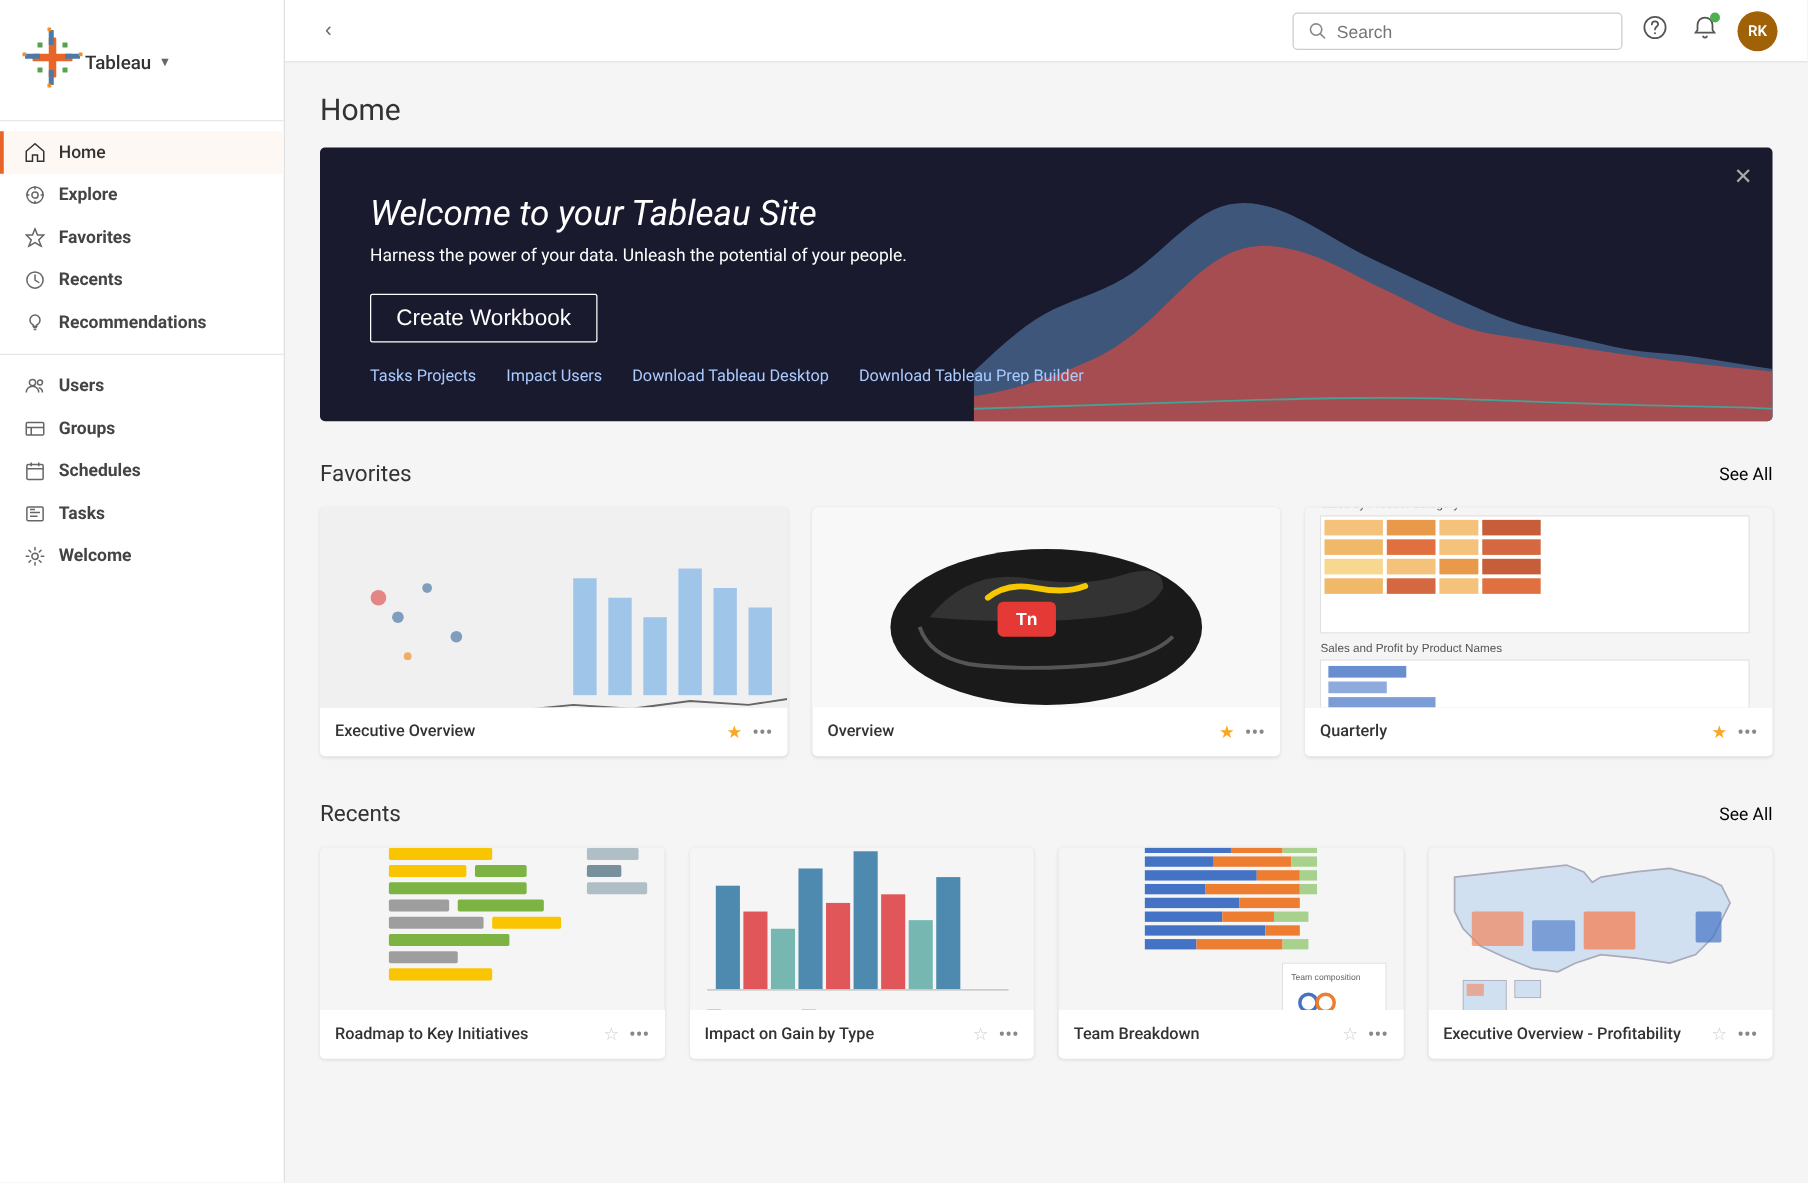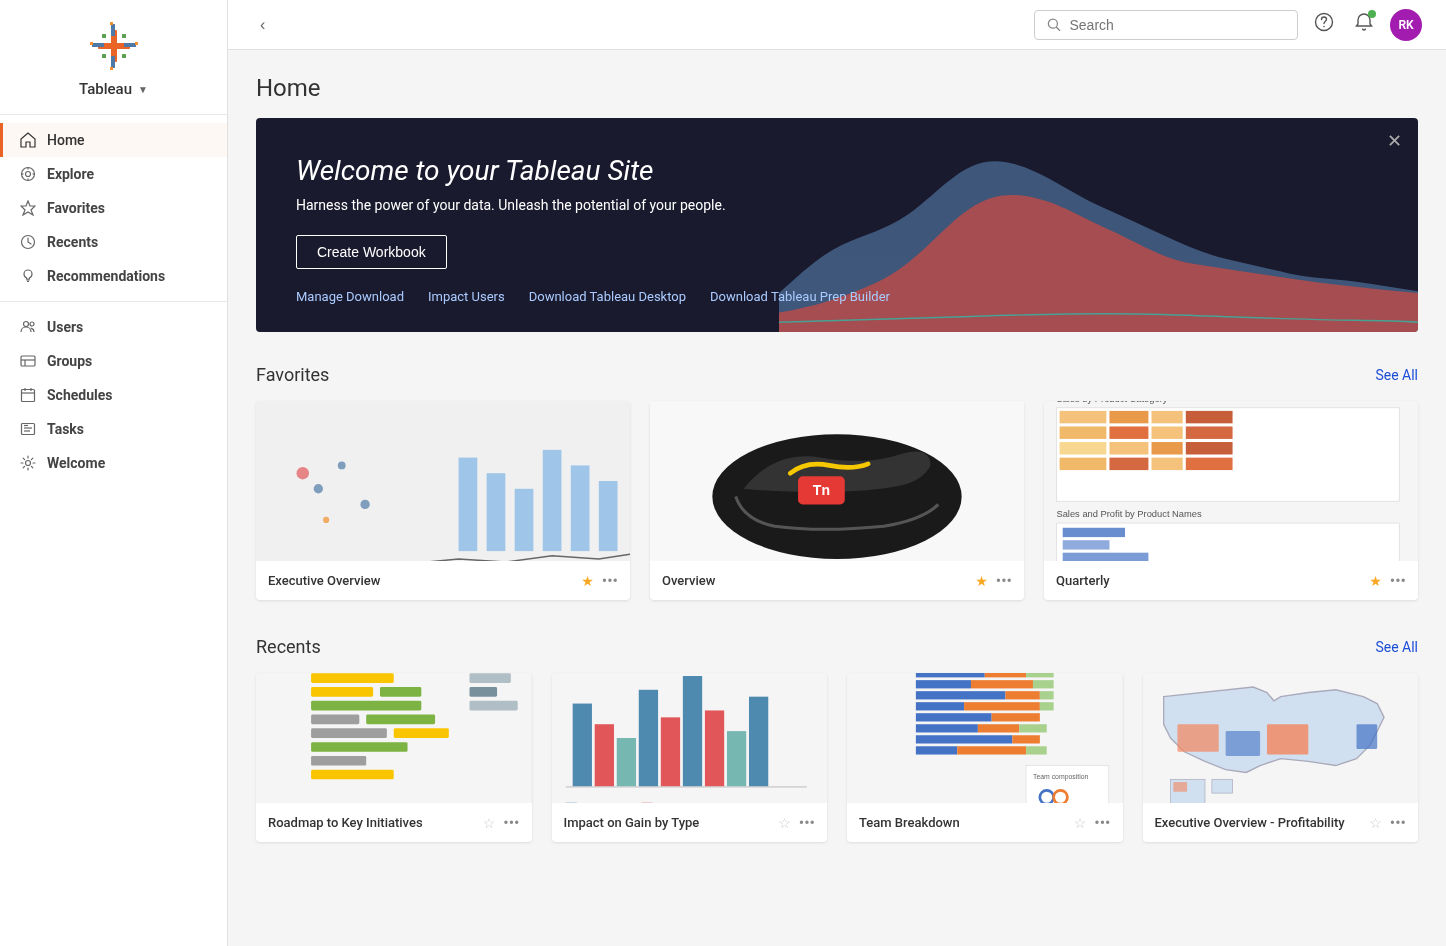--- a/index.html
+++ b/index.html
@@ -11,21 +11,21 @@
       min-width: 228px;
       background: #fff;
       border-right: 1px solid #e0e0e0;
       display: flex;
       flex-direction: column;
       height: 100%;
     }
     #sidebar-header {
       padding: 20px 16px 16px;
       display: flex;
-      flex-direction: column;
+      flex-direction: row;
       align-items: center;
       border-bottom: 1px solid #e8e8e8;
     }
     .tableau-logo {
       width: 52px;
       height: 52px;
       margin-bottom: 8px;
     }
     .sidebar-brand {
       display: flex;
@@ -130,21 +130,21 @@
       background: #4CAF50;
       border-radius: 50%;
       position: absolute;
       top: 2px;
       right: 2px;
     }
     .avatar {
       width: 32px;
       height: 32px;
       border-radius: 50%;
-      background: #a21caf;
+      background: #a16207;
       color: #fff;
       display: flex;
       align-items: center;
       justify-content: center;
       font-size: 12px;
       font-weight: 600;
       cursor: pointer;
     }
 
     
@@ -191,21 +191,21 @@
       color: #ffffff;
       margin-bottom: 22px;
       position: relative;
       z-index: 2;
     }
     .create-workbook-btn {
       background: transparent;
       border: 1.5px solid #fff;
       color: #fff;
       padding: 8px 20px;
-      font-size: 14px;
+      font-size: 18px;
       cursor: pointer;
       border-radius: 2px;
       margin-bottom: 20px;
       position: relative;
       z-index: 2;
     }
     .banner-links {
       display: flex;
       gap: 24px;
       position: relative;
@@ -234,21 +234,21 @@
       justify-content: space-between;
       align-items: center;
       margin-bottom: 16px;
     }
     .section-title {
       font-size: 18px;
       font-weight: 400;
       color: #333;
     }
     .see-all-link {
-      color: #1d4ed8;
+      color: #000000;
       font-size: 14px;
       text-decoration: none;
       cursor: pointer;
     }
 
     
     .cards-grid {
       display: grid;
       grid-template-columns: repeat(3, 1fr);
       gap: 20px;
@@ -488,21 +488,21 @@
 
   <div id="page-content">
     <h1 class="page-title">Home</h1>
 
     <div class="welcome-banner">
       <button class="welcome-banner-close">✕</button>
       <h2 class="welcome-title">Welcome to your Tableau Site</h2>
       <p class="welcome-subtitle">Harness the power of your data. Unleash the potential of your people.</p>
       <button class="create-workbook-btn">Create Workbook</button>
       <div class="banner-links">
-        <a class="banner-link">Manage Download</a>
+        <a class="banner-link">Tasks Projects</a>
         <a class="banner-link">Impact Users</a>
         <a class="banner-link">Download Tableau Desktop</a>
         <a class="banner-link">Download Tableau Prep Builder</a>
       </div>
 
       
       <div class="banner-chart">
         <svg class="placeholder-svg" viewBox="0 0 600 220" preserveAspectRatio="none" xmlns="http://www.w3.org/2000/svg">
 
           <path d="M0,180 C20,160 40,140 60,130 C80,120 100,115 120,100 C140,85 160,60 180,50 C200,40 220,45 240,55 C260,65 280,80 300,90 C320,100 340,110 360,120 C380,130 400,140 420,145 C440,150 460,155 480,160 C500,165 520,165 540,168 C560,171 580,175 600,178 L600,220 L0,220 Z" fill="rgba(100,150,200,0.55)"></path>

